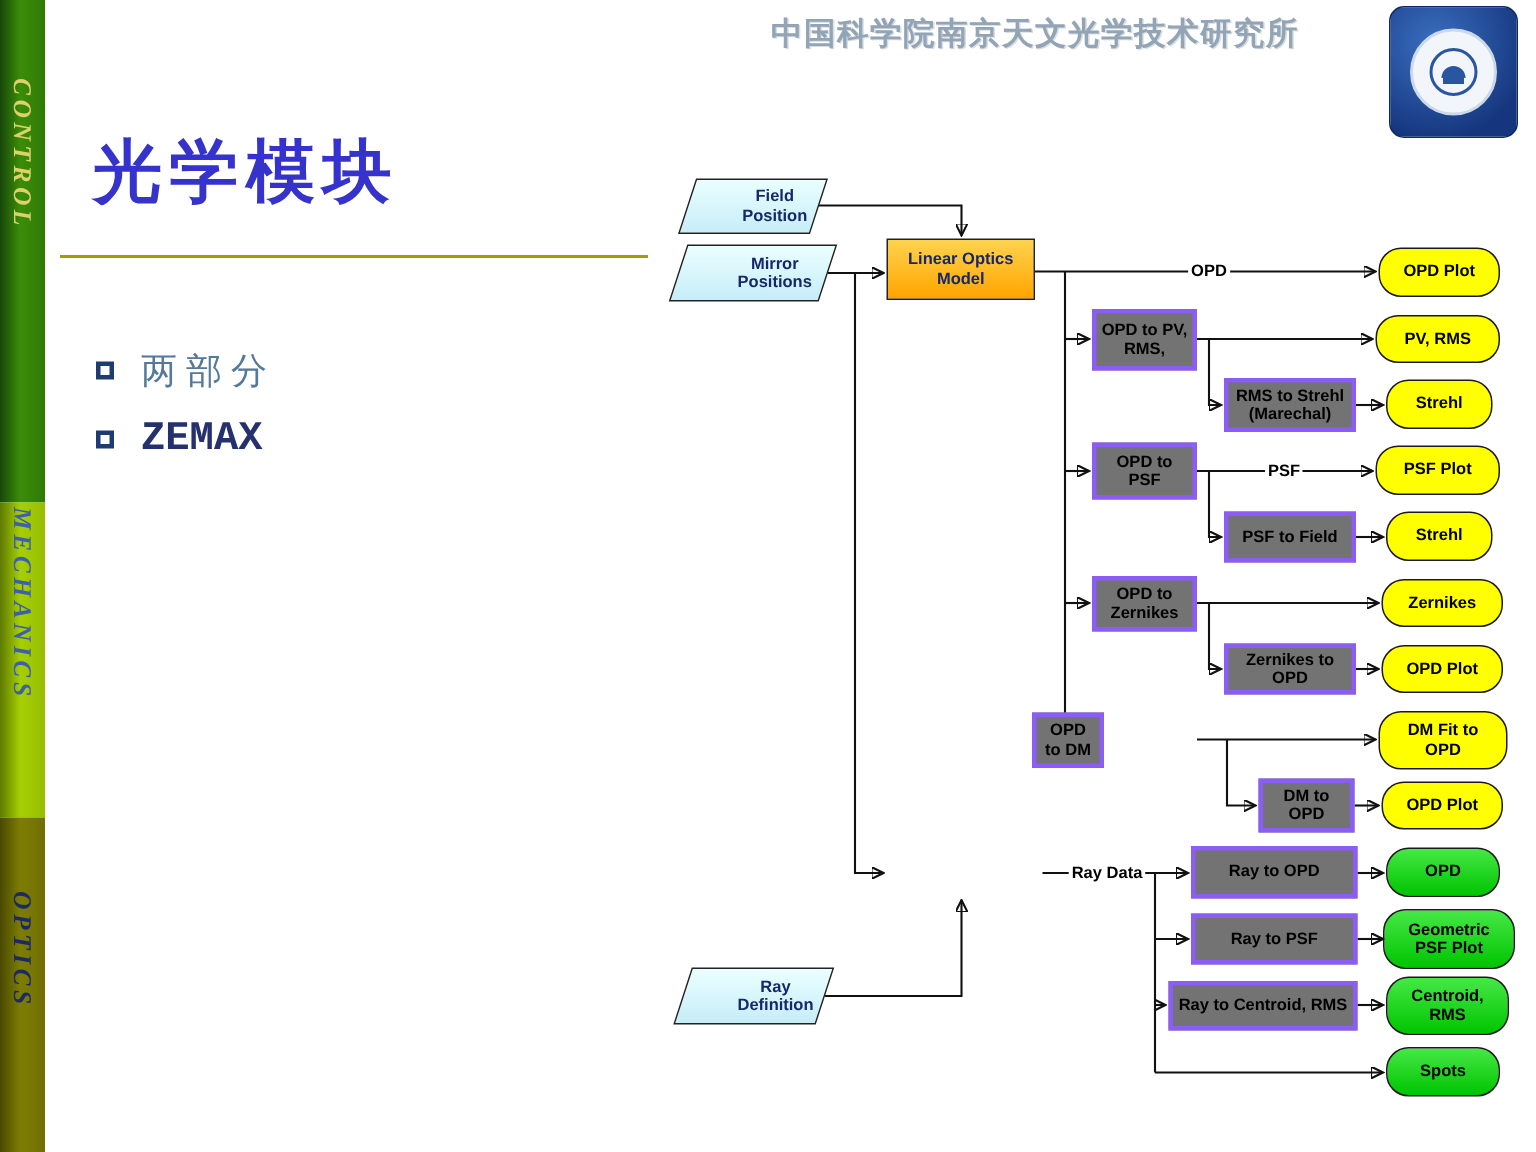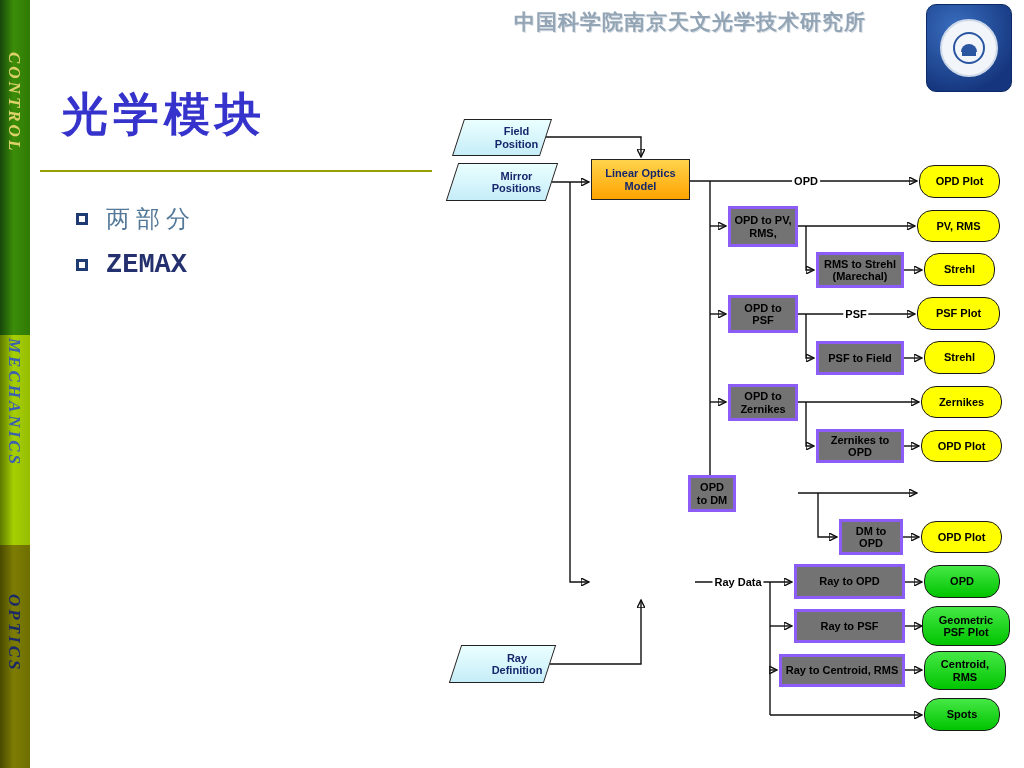--- a/index.html
+++ b/index.html
@@ -41,21 +41,21 @@
     width:58px; height:58px; border-radius:50%; background:#f2f5fa;
     border:2px solid #cdd9e8; display:flex; align-items:center; justify-content:center;
   }
 
   
   .page-title {
     position:absolute; left:62px; top:84px; font-size:46px; font-weight:bold;
     color:#3533cc; letter-spacing:5px; font-family:"DejaVu Sans", sans-serif;
   }
   .title-rule { position:absolute; left:40px; top:170px; width:392px; height:2px; background:#9aa000; }
-  .bullet-row { position:absolute; left:76px; display:flex; align-items:center; gap:18px; }
+  .bullet-row { position:absolute; left:64px; display:flex; align-items:center; gap:18px;margin-top:28px; }
   .bullet-row.r1 { top:203px; }
   .bullet-row.r2 { top:250px; }
   .bullet-sq { width:12px; height:12px; border:3px solid #1f3b73; background:#fff; flex:0 0 auto; }
   .bullet-label-cn { font-size:24px; color:#557a99; letter-spacing:6px; font-family:"DejaVu Sans", sans-serif; }
   .bullet-label-mono { font-size:27px; font-weight:bold; color:#25316e; font-family:"Liberation Mono", monospace;text-align:right; }
 
   
   .connectors { position:absolute; inset:0; z-index:1; }
   .connectors path, .connectors line { stroke:#111; stroke-width:1.4; fill:none; }
   .node {
@@ -167,20 +167,21 @@
   <div class="node out-y" style="left:924px;top:253px;width:71px;height:33px">Strehl</div>
   <div class="node proc" style="left:728px;top:295px;width:70px;height:38px">OPD to PSF</div>
   <div class="node out-y" style="left:917px;top:297px;width:83px;height:33px">PSF Plot</div>
   <div class="node proc" style="left:816px;top:341px;width:88px;height:34px">PSF to Field</div>
   <div class="node out-y" style="left:924px;top:341px;width:71px;height:33px">Strehl</div>
   <div class="node proc" style="left:728px;top:384px;width:70px;height:37px">OPD to Zernikes</div>
   <div class="node out-y" style="left:921px;top:386px;width:81px;height:32px">Zernikes</div>
   <div class="node proc" style="left:816px;top:429px;width:88px;height:34px">Zernikes to OPD</div>
   <div class="node out-y" style="left:921px;top:430px;width:81px;height:32px">OPD Plot</div>
   <div class="node proc" style="left:688px;top:475px;width:48px;height:37px">OPD to DM</div>
+  <div class="node out-y" style="left:919px;top:474px;width:86px;height:39px;padding:1px 12px">DM Fit to OPD</div>
   <div class="node proc" style="left:839px;top:519px;width:64px;height:36px">DM to OPD</div>
   <div class="node out-y" style="left:921px;top:521px;width:81px;height:32px">OPD Plot</div>
   <div class="node proc" style="left:794px;top:564px;width:111px;height:35px">Ray to OPD</div>
   <div class="node out-g" style="left:924px;top:565px;width:76px;height:33px">OPD</div>
   <div class="node proc" style="left:794px;top:609px;width:111px;height:34px">Ray to PSF</div>
   <div class="node out-g" style="left:922px;top:606px;width:88px;height:40px">Geometric PSF Plot</div>
   <div class="node proc" style="left:779px;top:654px;width:126px;height:33px">Ray to Centroid, RMS</div>
   <div class="node out-g" style="left:924px;top:651px;width:82px;height:39px;padding:1px 10px">Centroid, RMS</div>
   <div class="node out-g" style="left:924px;top:698px;width:76px;height:33px">Spots</div>
   <div class="node para" style="left:455px;top:645px;width:95px;height:38px">

